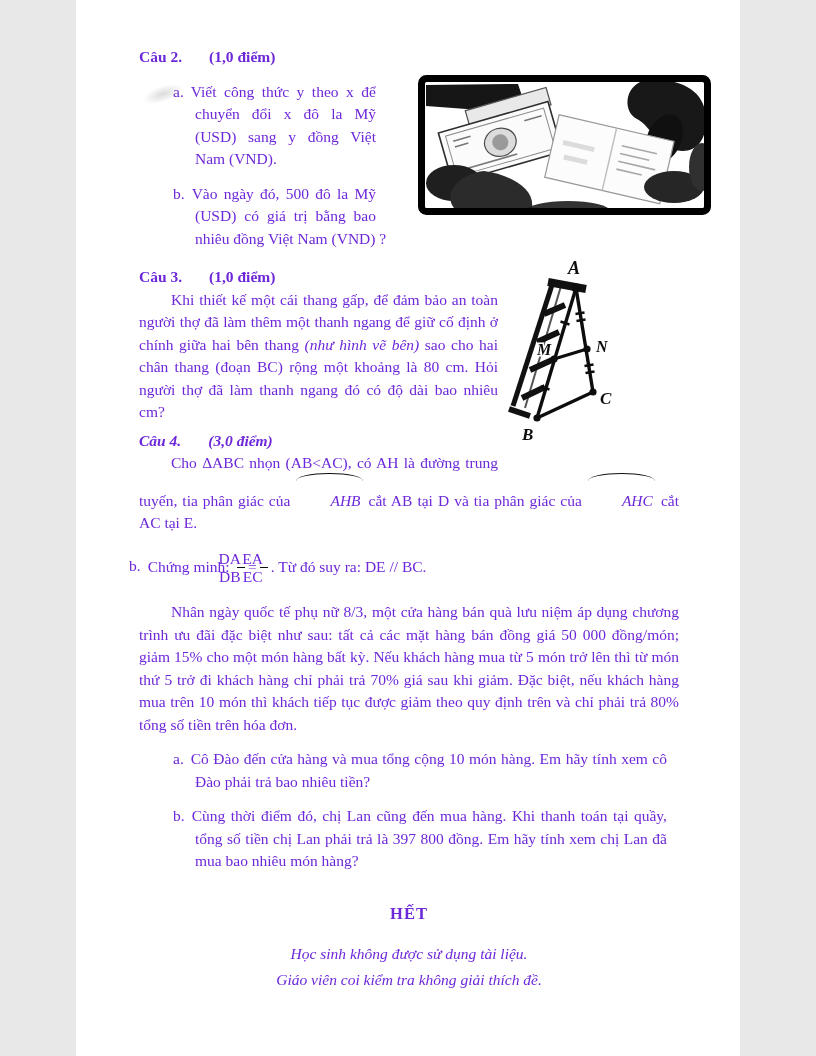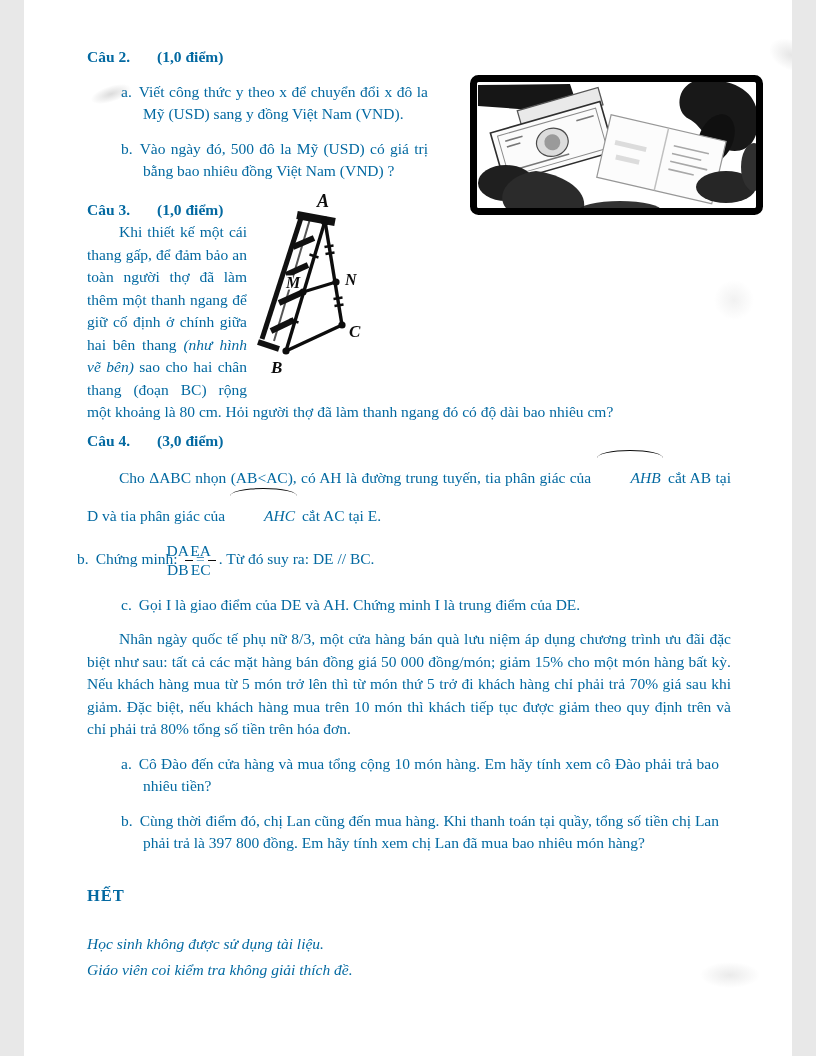--- a/index.html
+++ b/index.html
@@ -1,26 +1,26 @@
 <!DOCTYPE html>
 <html><head>
 <meta charset="utf-8">
 <style>
   html,body{margin:0;padding:0;background:#e8e8e8;}
   .page{
     position:relative;
-    width:768px;height:1056px;
+    width:664px;height:1056px;
     margin:0 auto;
     background:#ffffff;
     box-sizing:border-box;
     padding:46px 61px 0 63px;
     font-family:"Liberation Serif","DejaVu Serif",serif;
     font-size:15.5px;
     line-height:22.5px;
-    color:#0369a1;
+    color:#6d28d9;
     overflow:hidden;
   }
   .heading{font-weight:bold;}
   .heading .pts{margin-left:27px;}
   p.para{margin:0;text-align:justify;text-indent:32px;}
   .item{margin:12px;text-align:justify;padding-left:44px;text-indent:-22px;}
   .item .marker{margin-right:7px;}
   .photo-float{
     float:right;width:293px;height:140px;
     margin:6px 0 10px 10px;
@@ -33,26 +33,26 @@
   .angle{font-style:italic;position:relative;display:inline-block;padding:15px 3px 0;}
   .angle::before{
     content:"";position:absolute;top:-2px;left:1px;right:1px;height:7px;
     border-top:1.6px solid #0d0d0d;
     border-radius:50% 50% 0 0 / 100% 100% 0 0;
   }
   .frac{display:inline-block;vertical-align:middle;text-align:center;line-height:1.15;margin:0 3px;}
   .frac .num{display:block;padding:0 4px;text-align:center;}
   .frac .den{display:block;border-top:1.5px solid #0d0d0d;padding:0 4px;}
   .item-frac{padding:3px 0;}
-  .center{}
+  .center{text-align:center;}
   .end-line{font-weight:bold;margin-top:30px;letter-spacing:1px;font-size:16.5px;}
   .note{font-style:italic;line-height:26px;}
-  .note-block{margin-top:24px;}
+  .note-block{margin-top:16px;}
   .h3-top{margin-top:16px;}
-  .h4-top{margin-top:6px;}
+  .h4-top{margin-top:6px;font-style:italic;}
   .h5-top{margin-top:2px;}
   .i-top{margin-top:9px;}
   .smudge{position:absolute;border-radius:50%;pointer-events:none;}
   .s1{left:66px;top:86px;width:42px;height:16px;transform:rotate(-18deg);
       background:radial-gradient(closest-side,#9a9a9a,transparent);opacity:.35;}
   .s2{left:744px;top:40px;width:46px;height:30px;transform:rotate(24deg);
       background:radial-gradient(closest-side,#aaaaaa,transparent);opacity:.3;}
   .s3{left:676px;top:962px;width:60px;height:26px;
       background:radial-gradient(closest-side,#b5b5b5,transparent);opacity:.28;}
   .s4{left:690px;top:280px;width:40px;height:40px;
@@ -156,23 +156,20 @@
     <span>Câu 4.</span><span class="pts">(3,0 điểm)</span>
   </div>
 
   <p class="para">
     <span>Cho ΔABC nhọn (AB&lt;AC), có AH là đường trung tuyến, tia phân giác của </span><span class="angle">AHB</span><span> cắt AB tại D và tia phân giác của </span><span class="angle">AHC</span><span> cắt AC tại E.</span>
   </p>
 
   <p class="item item-frac">
     <span class="marker">b.</span><span>Chứng minh: </span><span class="frac"><span class="num">DA</span><span class="den">DB</span></span><span>=</span><span class="frac"><span class="num">EA</span><span class="den">EC</span></span><span>. Từ đó suy ra: DE // BC.</span>
   </p>
-  <p class="item">
-    <span class="marker">c.</span><span>Gọi I là giao điểm của DE và AH. Chứng minh I là trung điểm của DE.</span>
-  </p>
 
 
   <p class="para">
     <span>Nhân ngày quốc tế phụ nữ 8/3, một cửa hàng bán quà lưu niệm áp dụng chương trình ưu đãi đặc biệt như sau: tất cả các mặt hàng bán đồng giá 50 000 đồng/món; giảm 15% cho một món hàng bất kỳ. Nếu khách hàng mua từ 5 món trở lên thì từ món thứ 5 trở đi khách hàng chỉ phải trả 70% giá sau khi giảm. Đặc biệt, nếu khách hàng mua trên 10 món thì khách tiếp tục được giảm theo quy định trên và chỉ phải trả 80% tổng số tiền trên hóa đơn.</span>
   </p>
 
   <p class="item">
     <span class="marker">a.</span><span>Cô Đào đến cửa hàng và mua tổng cộng 10 món hàng. Em hãy tính xem cô Đào phải trả bao nhiêu tiền?</span>
   </p>
   <p class="item">

